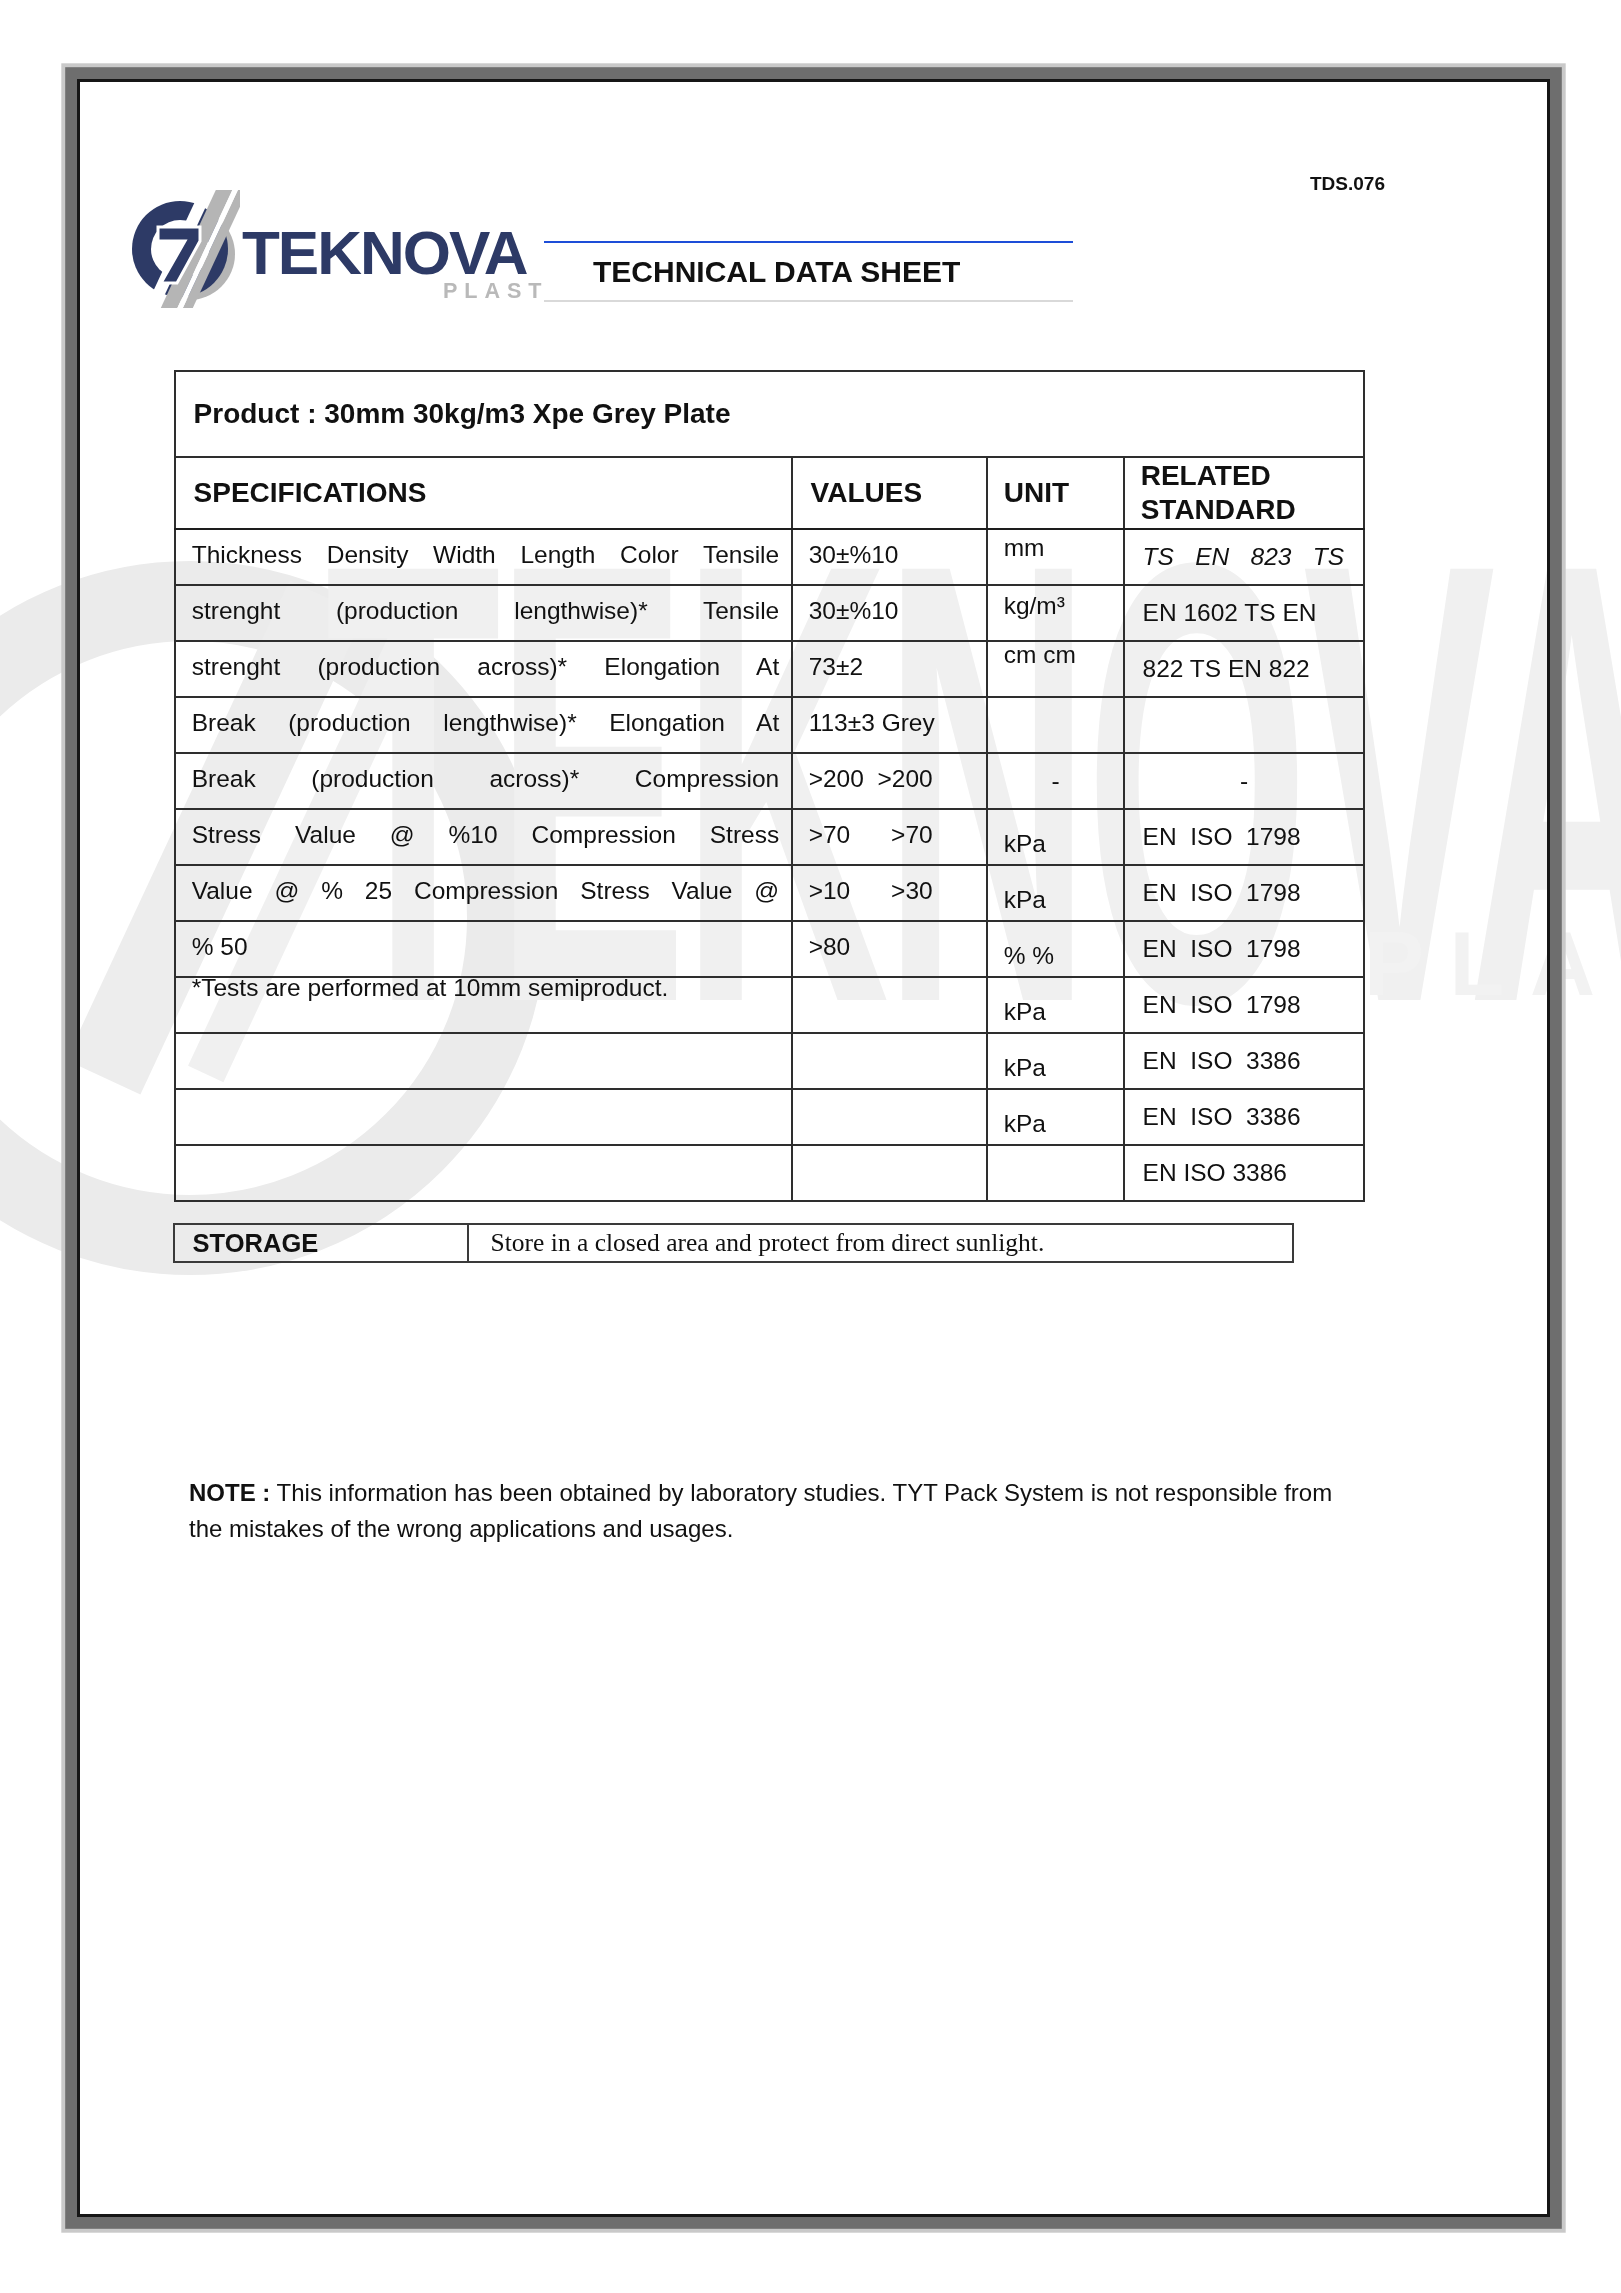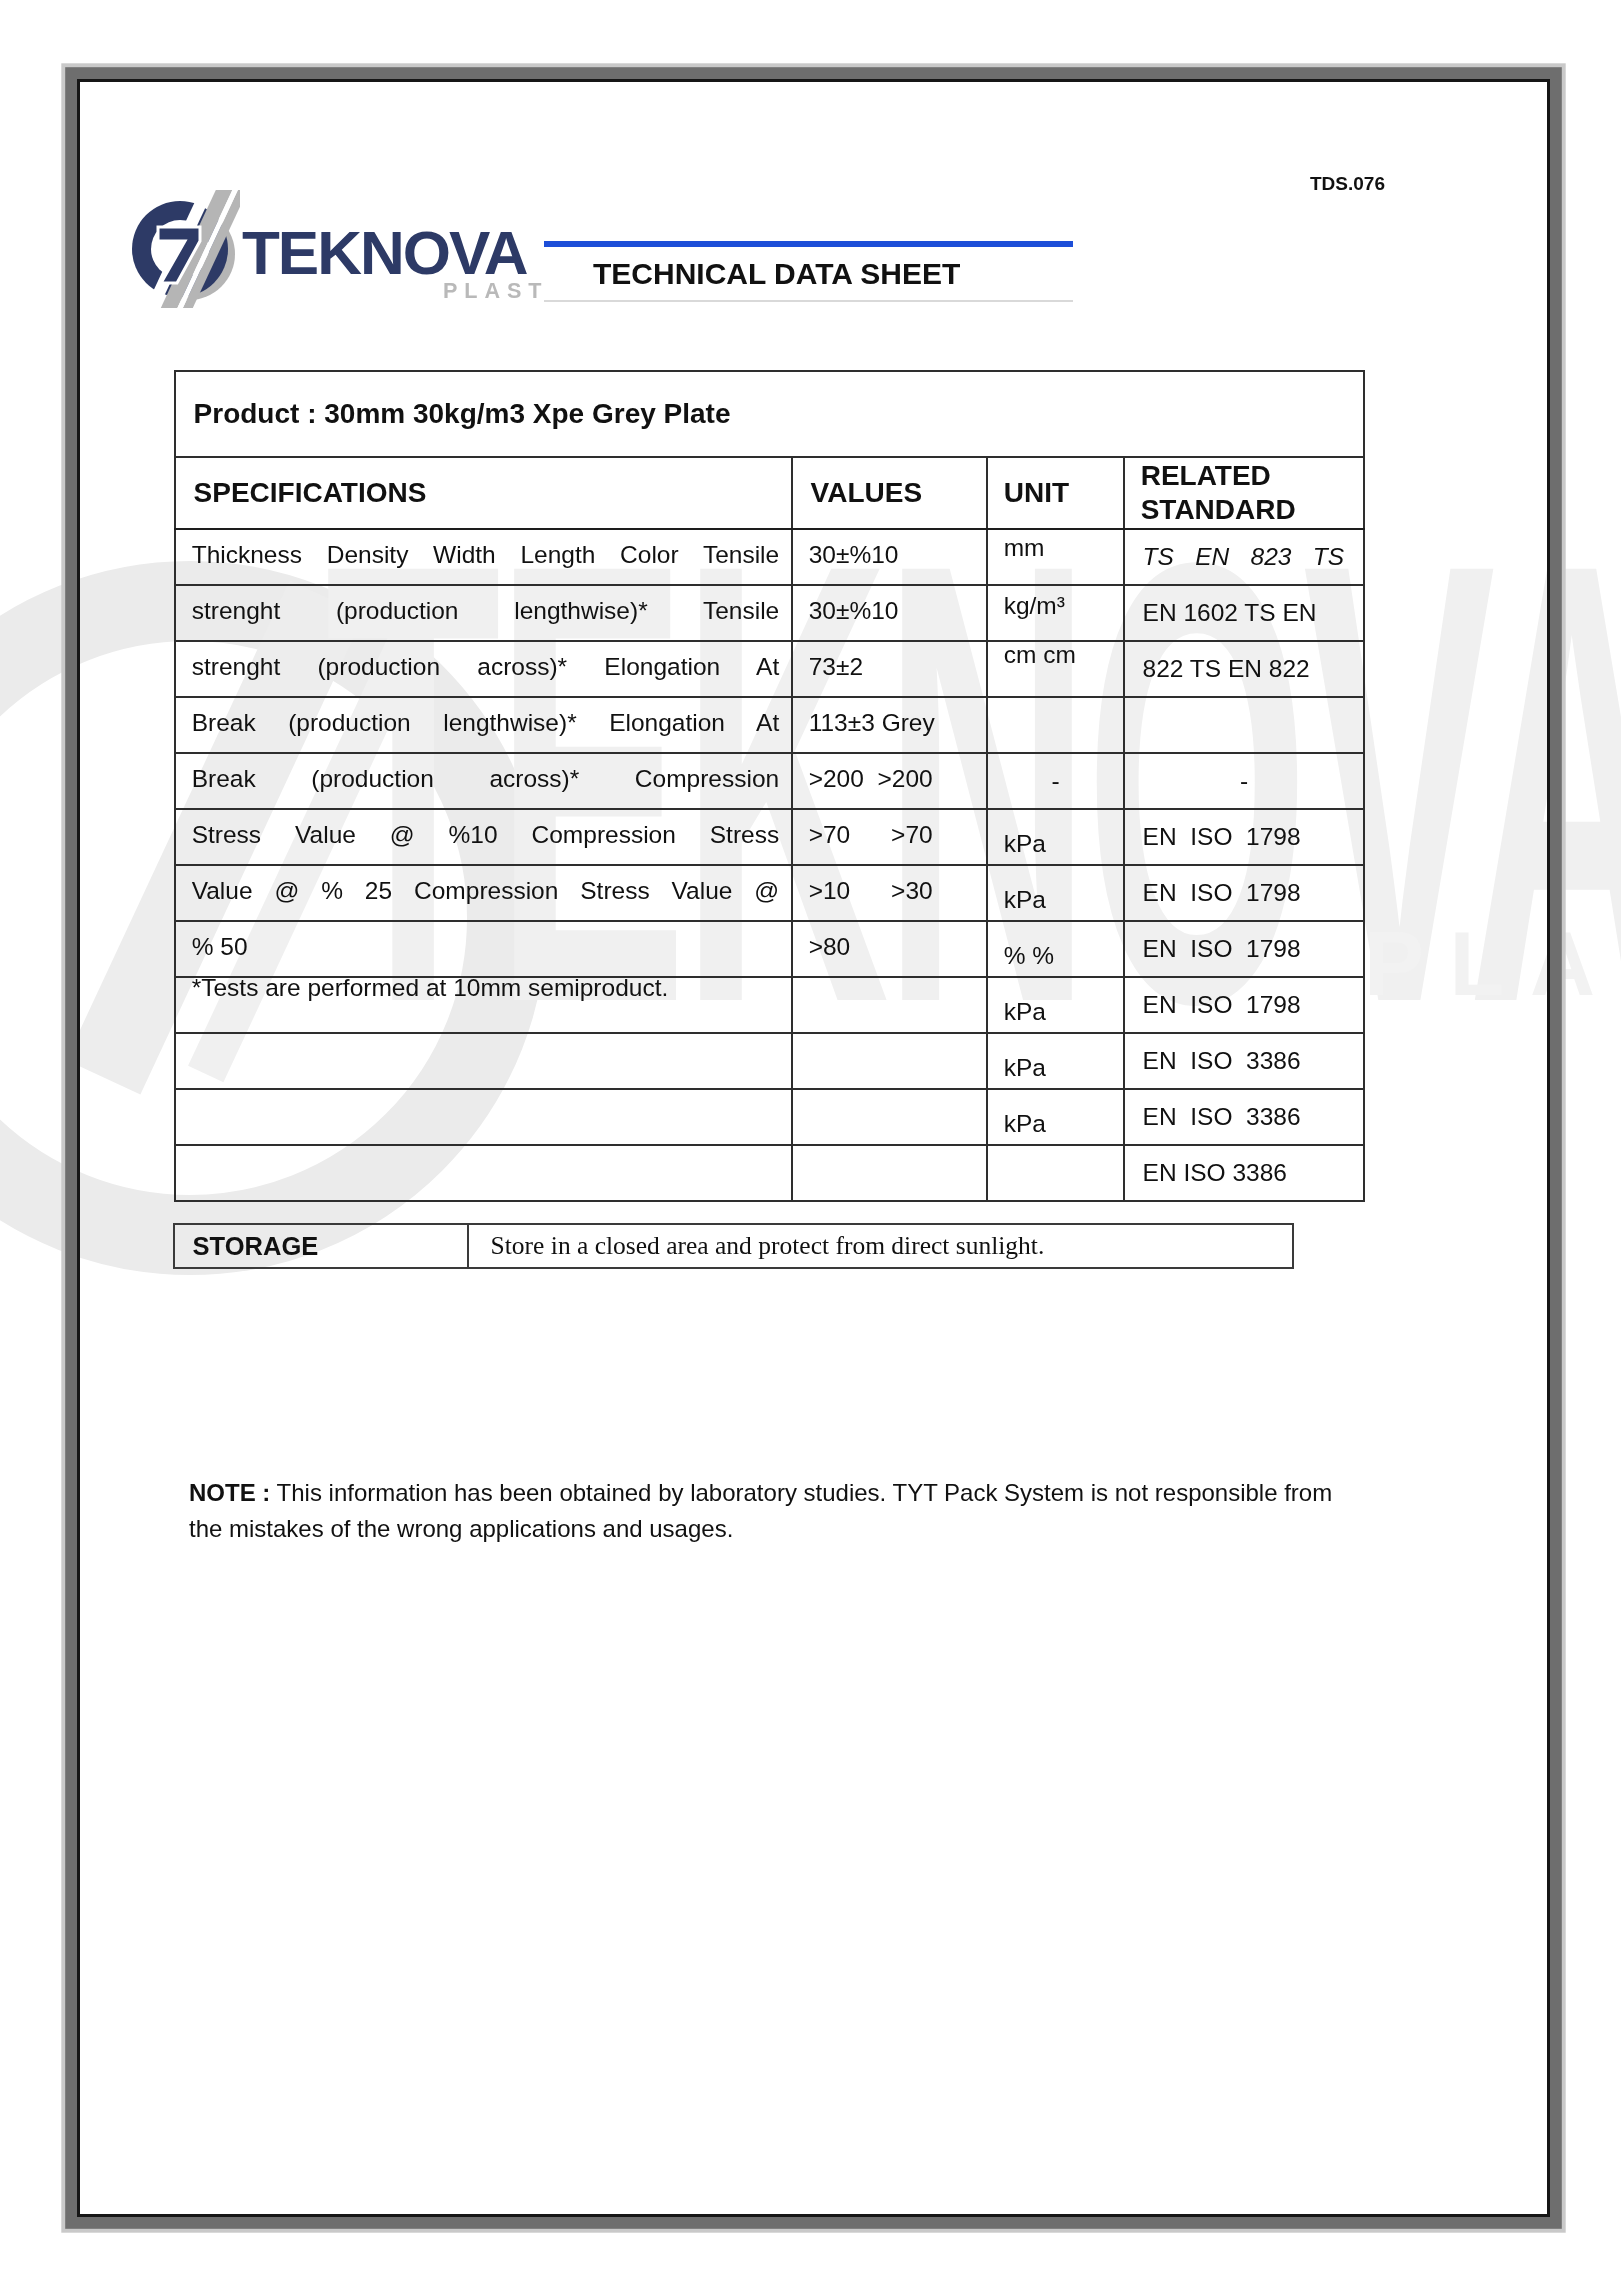--- a/index.html
+++ b/index.html
@@ -18,21 +18,21 @@
   .frame{position:absolute;left:77px;top:79px;width:1473px;height:2138px;box-sizing:border-box;
          border:3.9px solid #161616;box-shadow:0 0 0 11.8px #6e6e6e,0 0 0 15.7px #c9c9c9;z-index:1;pointer-events:none;}
   .content{position:absolute;inset:0;z-index:2;}
   
   .tds-number{position:absolute;left:1310px;top:173px;font-size:19px;font-weight:bold;}
   .logo{position:absolute;left:130px;top:190px;}
   .logo-text{position:absolute;left:242px;top:222px;font-size:62px;font-weight:bold;letter-spacing:-2px;
              color:#2d3a66;line-height:1;}
   .logo-sub{position:absolute;left:443px;top:278px;font-size:21.6px;font-weight:bold;letter-spacing:6.9px;color:#b9b9b9;}
   .sheet-title{position:absolute;left:544px;top:241px;width:529px;height:61px;box-sizing:border-box;
-               border-top:6px solid #1d4ed8;border-bottom:2px solid #d9d9d9;display:flex;align-items:center;
+               border-top:2px solid #1d4ed8;border-bottom:2px solid #d9d9d9;display:flex;align-items:center;
                padding-left:49px;font-size:30px;font-weight:bold;letter-spacing:0px;}
   
   table{border-collapse:collapse;table-layout:fixed;background:transparent;}
   .t-main{position:absolute;left:174px;top:370px;width:1189px;border:2.9px solid #1d1d1d;}
   .t-main td,.t-main th{border:2px solid #2e2e2e;font-size:24.5px;vertical-align:middle;overflow:visible;}
   .t-main .product-row td{height:82px;font-size:28px;font-weight:bold;padding-left:17.6px;border-bottom:2px solid #2e2e2e;}
   .t-main .head-row th{height:68px;font-weight:bold;font-size:28px;text-align:left;border-bottom:2.9px solid #1d1d1d;}
   .t-main .head-row .h-spec{padding-left:17.6px;border-radius:22px;}
   .t-main .head-row .h-val{padding-left:17.6px;}
   .t-main .head-row .h-unit{padding-left:15.7px;}
@@ -43,21 +43,21 @@
   .c-val{padding:0 5.9px 3.9px 15.7px;white-space:pre;}
   .c-unit{padding:0 3.9px 0 15.7px;white-space:pre;vertical-align:top;}
   .c-std{padding:0 5.9px 0 17.6px;white-space:pre;}
   .c-std.j{white-space:normal;text-align:justify;text-align-last:justify;padding-right:19px;font-style:italic;}
   .center{text-align:center;padding:0 !important;}
   .ovf{position:relative;display:inline-block;line-height:29px;}
   .unit-top{padding-top:13.7px;}
   
   .t-info{position:absolute;left:173px;top:1223px;width:1119px;border:2.9px solid #1d1d1d;}
   .t-info td{border:2px solid #3a3a3a;font-size:25.5px;vertical-align:middle;}
-  .t-info tr.r1{height:44px;}
+  .t-info tr.r1{height:38px;}
   .t-info tr.r2{height:118px;}
   .t-info tr.r2 td{border-top:2.9px solid #222;}
   .i-label{padding-left:17.6px;font-weight:bold;line-height:1.2;}
   .i-content{padding-left:21.6px;font-size:26.5px;}
   .i-content div{margin:2px 0;font-family:Liberation Serif, serif;}
   
   .note{position:absolute;left:189px;top:1451px;width:1152px;font-size:24px;line-height:36px;}
   .note b{font-weight:bold;}
 </style>
 </head>

